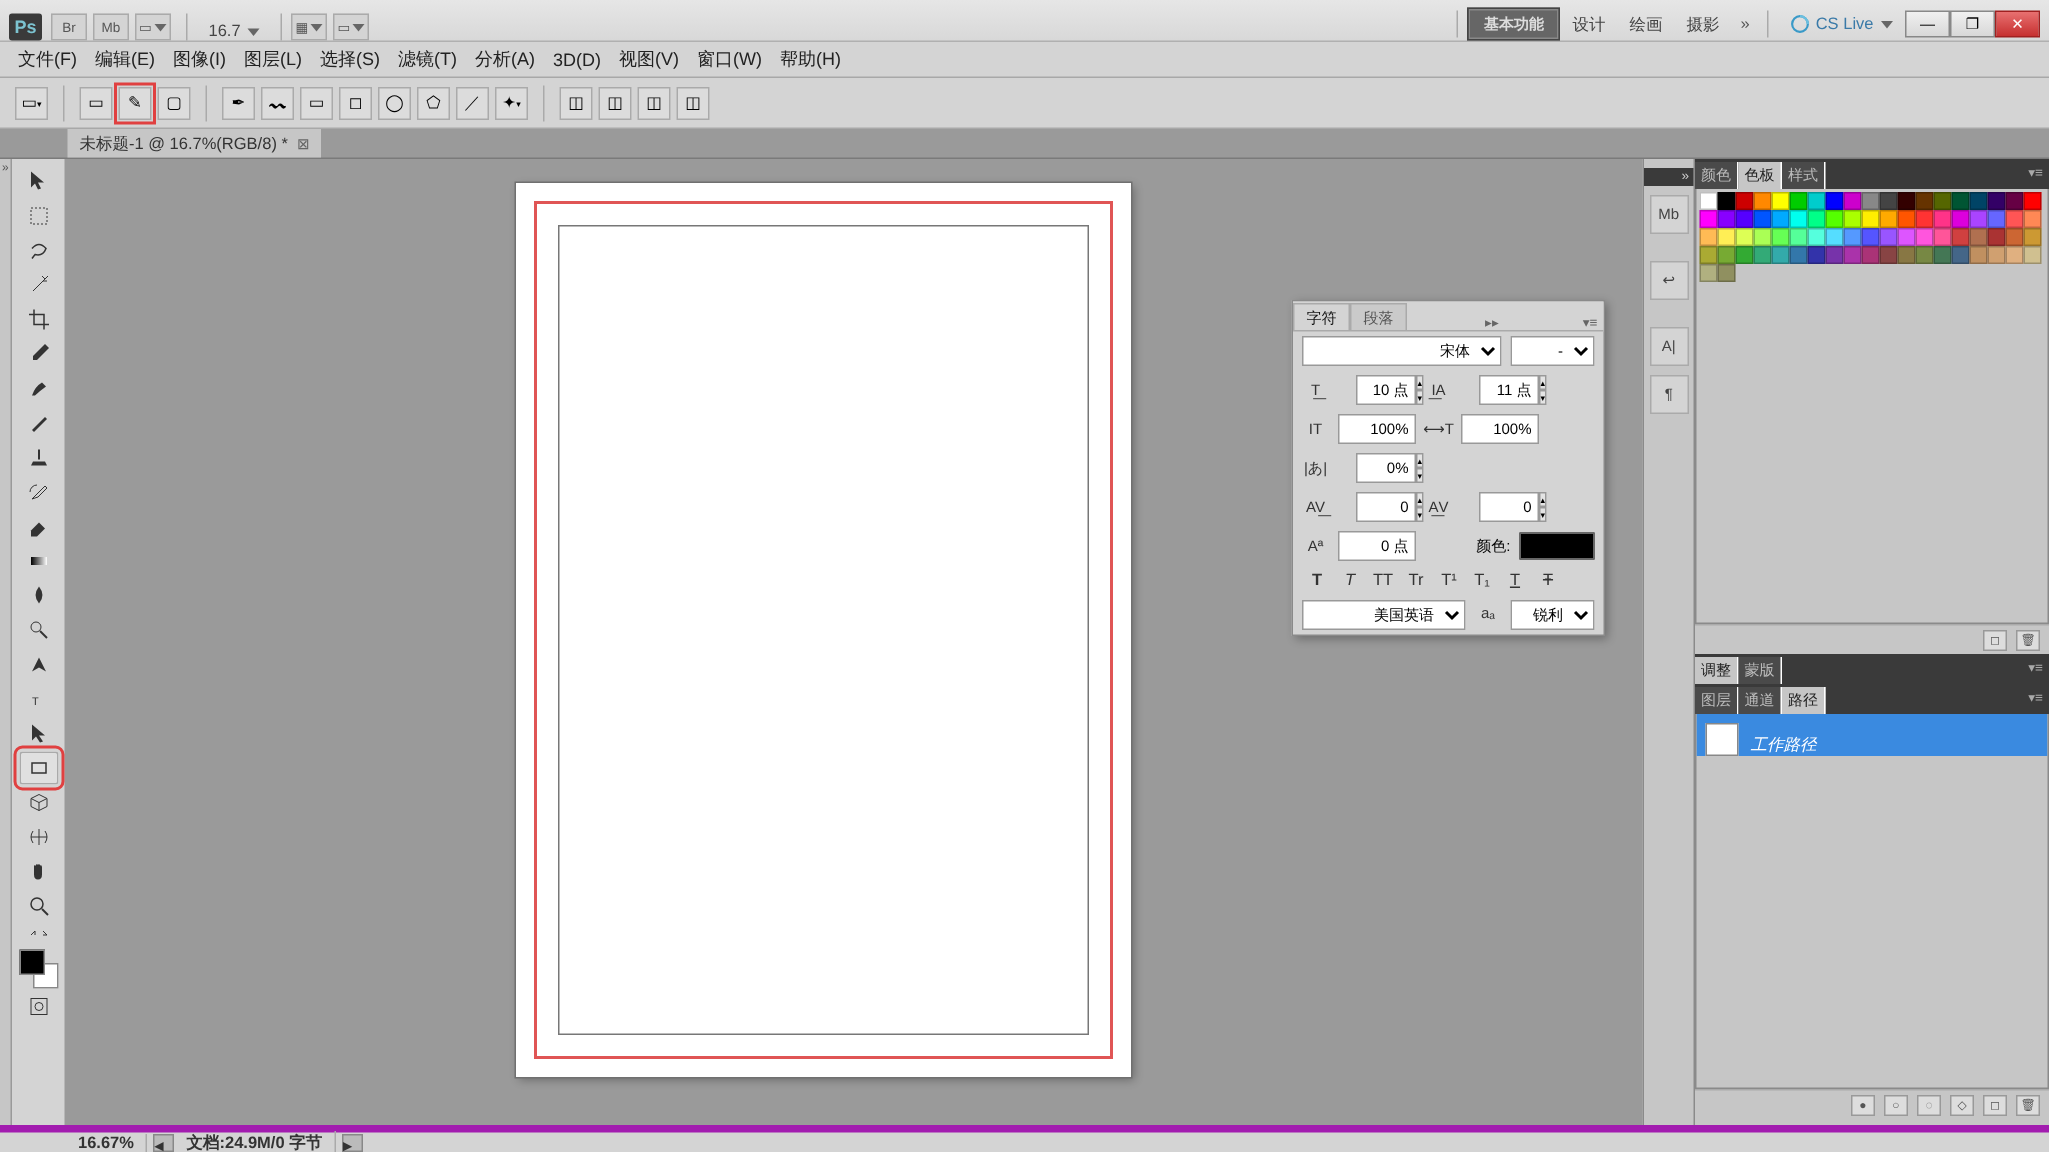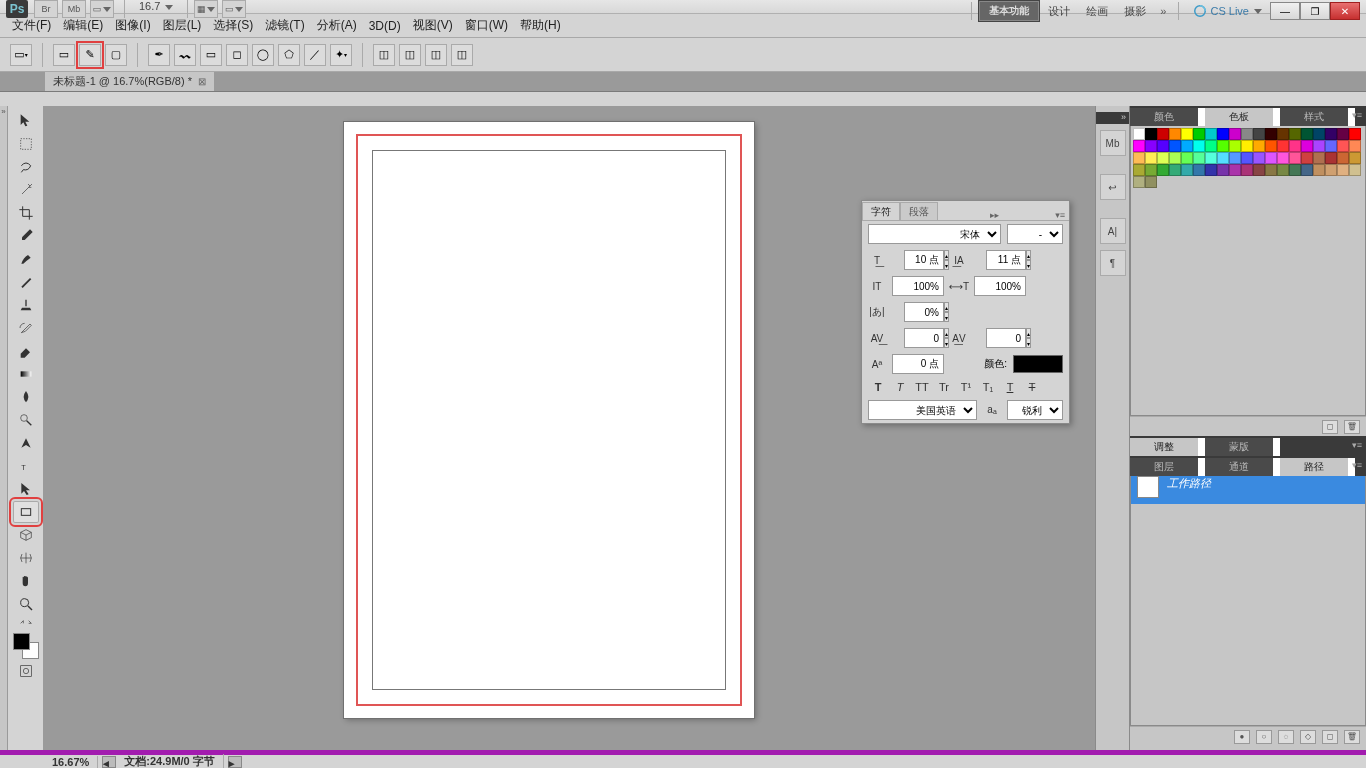--- a/index.html
+++ b/index.html
@@ -1,19 +1,19 @@
 <!DOCTYPE html>
 <html><head>
 <meta charset="utf-8">
 <style>
 * { margin: 0; padding: 0; box-sizing: border-box; font-family: "Microsoft YaHei", Tahoma, Arial, sans-serif; font-size: 11px; }
 body { width: 1366px; height: 768px; background: #d4d4d4; overflow: hidden; position: relative; user-select: none; }
 
 
-.app-bar { height: 14px; background: linear-gradient(#e6e6e6,#d8d8d8); display: flex; align-items: flex-start; padding: 0 6px; border-bottom: 1px solid #b0b0b0; }
+.app-bar { height: 28px; background: linear-gradient(#e6e6e6,#d8d8d8); display: flex; align-items: flex-end; padding: 0 6px; border-bottom: 1px solid #b0b0b0; }
 .ps-logo { width: 22px; height: 18px; background: #3a3a3a; color: #7cc3d0; font-weight: bold; font-size: 12px; display:flex; align-items:center; justify-content:center; border-radius:2px; margin-right:6px; }
 .app-bar .mini { width: 24px; height: 18px; border: 1px solid #aaa; background:#d4d4d4; margin-right: 4px; display:flex; align-items:center; justify-content:center; font-size:9px; color:#555; }
 .app-bar .zoom-display { font-size: 10px; color:#444; margin: 0 8px; }
 .app-bar .tri { width:0; height:0; border-left:4px solid transparent; border-right:4px solid transparent; border-top:5px solid #666; margin-left:2px; }
 .app-bar .sep { width:1px; height:18px; background:#aaa; margin:0 6px;}
 .app-bar-right { margin-left:auto; display:flex; align-items:center; gap:0; }
 .workspace-tab { padding: 3px 10px; background: #555; color:#ddd; border:1px solid #444; font-size:10px;font-weight:bold; }
 .workspace-tab.active { background:#666; box-shadow: inset 0 0 0 1px #888; }
 .workspace-link { padding:3px 8px; color:#444; font-size:11px; }
 .cslive { display:flex; align-items:center; color:#3a7aa8; gap:3px; margin:0 8px; }
@@ -63,36 +63,36 @@
 
 .right-collapse { width:34px; background:#c6c6c6; border-left:1px solid #8a8a8a; display:flex; flex-direction:column; align-items:center; gap:2px; padding-top:6px; }
 .right-collapse .header-row { height:12px; width:100%; background:#3a3a3a; display:flex; position:relative; }
 .right-collapse .dbl-chev { color:#ccc; font-size:9px; margin-left:auto; margin-right:3px; }
 .right-collapse .ic { width:26px; height:26px; background:#d4d4d4; border:1px solid #aaa; margin-top:4px; display:flex; align-items:center; justify-content:center; font-size:10px; color:#444; }
 
 
 .right-panels { width:237px; background:#c6c6c6; border-left:1px solid #8a8a8a; display:flex; flex-direction:column; }
 .panel-group { display:flex; flex-direction:column; }
 .panel-tabs { height:20px; background:#3a3a3a; display:flex; align-items:flex-end; position:relative; }
-.panel-tabs .ptab { padding:2px 24px; font-size:10px; color:#bbb; background:#4a4a4a; border-right:7px solid #ffffff; height:18px; display:flex; align-items:center; }
+.panel-tabs .ptab { padding:2px 4px; font-size:10px; color:#bbb; background:#4a4a4a; border-right:1px solid #ffffff; height:18px; display:flex; align-items:center; }
 .panel-tabs .ptab.active { background:#c6c6c6; color:#222; }
 .panel-tabs .menu-btn { position:absolute; right:2px; top:2px; width:14px; height:14px; color:#aaa; font-size:9px; display:flex; align-items:center; justify-content:center; }
 .panel-body { background:#c6c6c6; border:1px solid #8a8a8a; border-top:none; }
 
 
 .swatch-grid { display:flex; flex-wrap:wrap; padding:2px; gap:0; }
 .swatch { width:12px; height:12px; border:1px solid rgba(0,0,0,.25); }
 
 
 .panel-footer { height:20px; background:#c6c6c6; border-top:1px solid #aaa; display:flex; align-items:center; justify-content:flex-end; gap:6px; padding:0 6px; }
 .panel-footer .fic { width:16px; height:14px; border:1px solid #999; background:#ddd; font-size:8px; display:flex; align-items:center; justify-content:center; color:#555; }
 
 
 .paths-body { height:250px; background:#c6c6c6; overflow:auto; }
-.path-item { height:28px; background:#3a8ae0; display:flex; align-items:flex-start; gap:8px; padding:0 6px; color:#fff; font-style:italic; }
+.path-item { height:28px; background:#3a8ae0; display:flex; align-items:flex-end; gap:8px; padding:0 6px; color:#fff; font-style:italic; }
 .path-thumb { width:22px; height:22px; background:#fff; border:1px solid #888; }
 
 
 .char-panel { position:absolute; left:861px; top:200px; width:209px; background:#d4d4d4; border:1px solid #8a8a8a; box-shadow:2px 2px 6px rgba(0,0,0,.3); }
 .char-panel .cp-tabs { height:20px; background:#d4d4d4; display:flex; align-items:flex-end; border-bottom:1px solid #aaa; }
 .char-panel .cp-tab { padding:2px 8px; font-size:10px; color:#555; background:#cacaca; border:1px solid #aaa; border-bottom:none; height:18px; display:flex; align-items:center; }
 .char-panel .cp-tab.active { background:#d4d4d4; color:#111; }
 .char-panel .cp-menu { margin-left:auto; color:#666; font-size:9px; padding:0 4px; }
 .char-panel .row { display:flex; align-items:center; padding:3px 6px; gap:6px; }
 .char-panel select, .char-panel input[type=text] { height:20px; border:1px solid #999; background:#fff; font-size:10px; padding:0 4px;text-align:right; }

